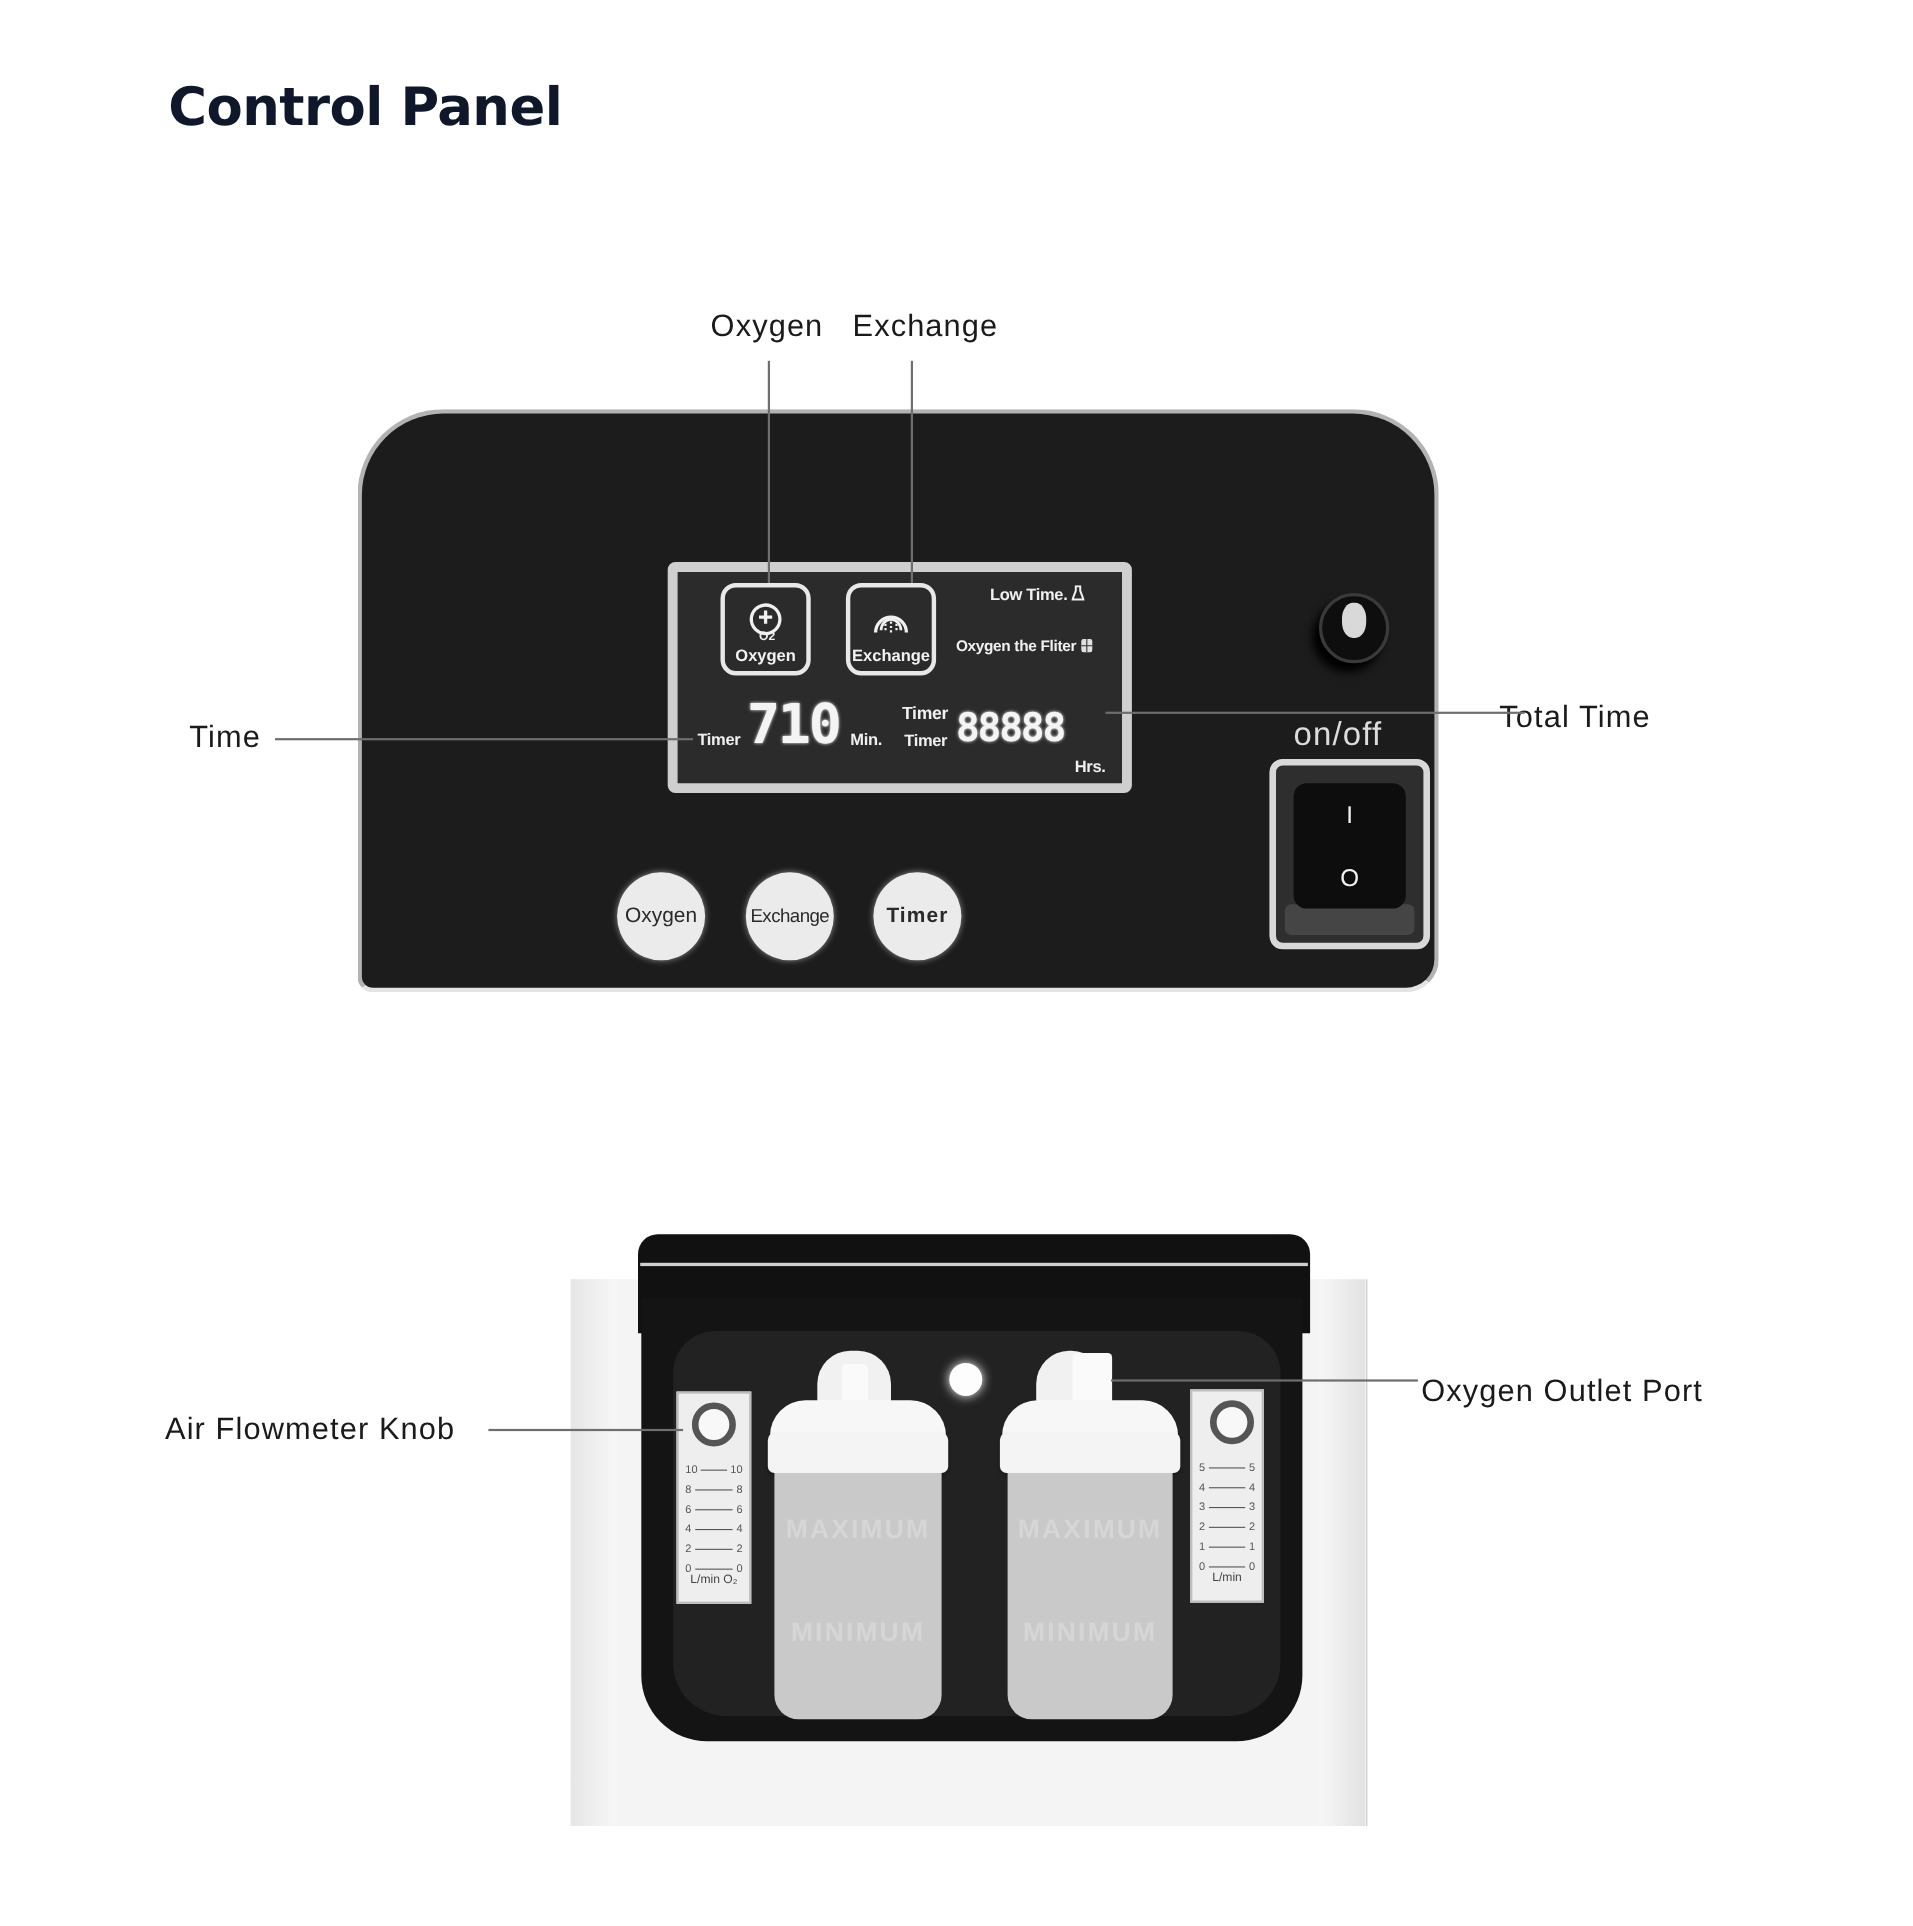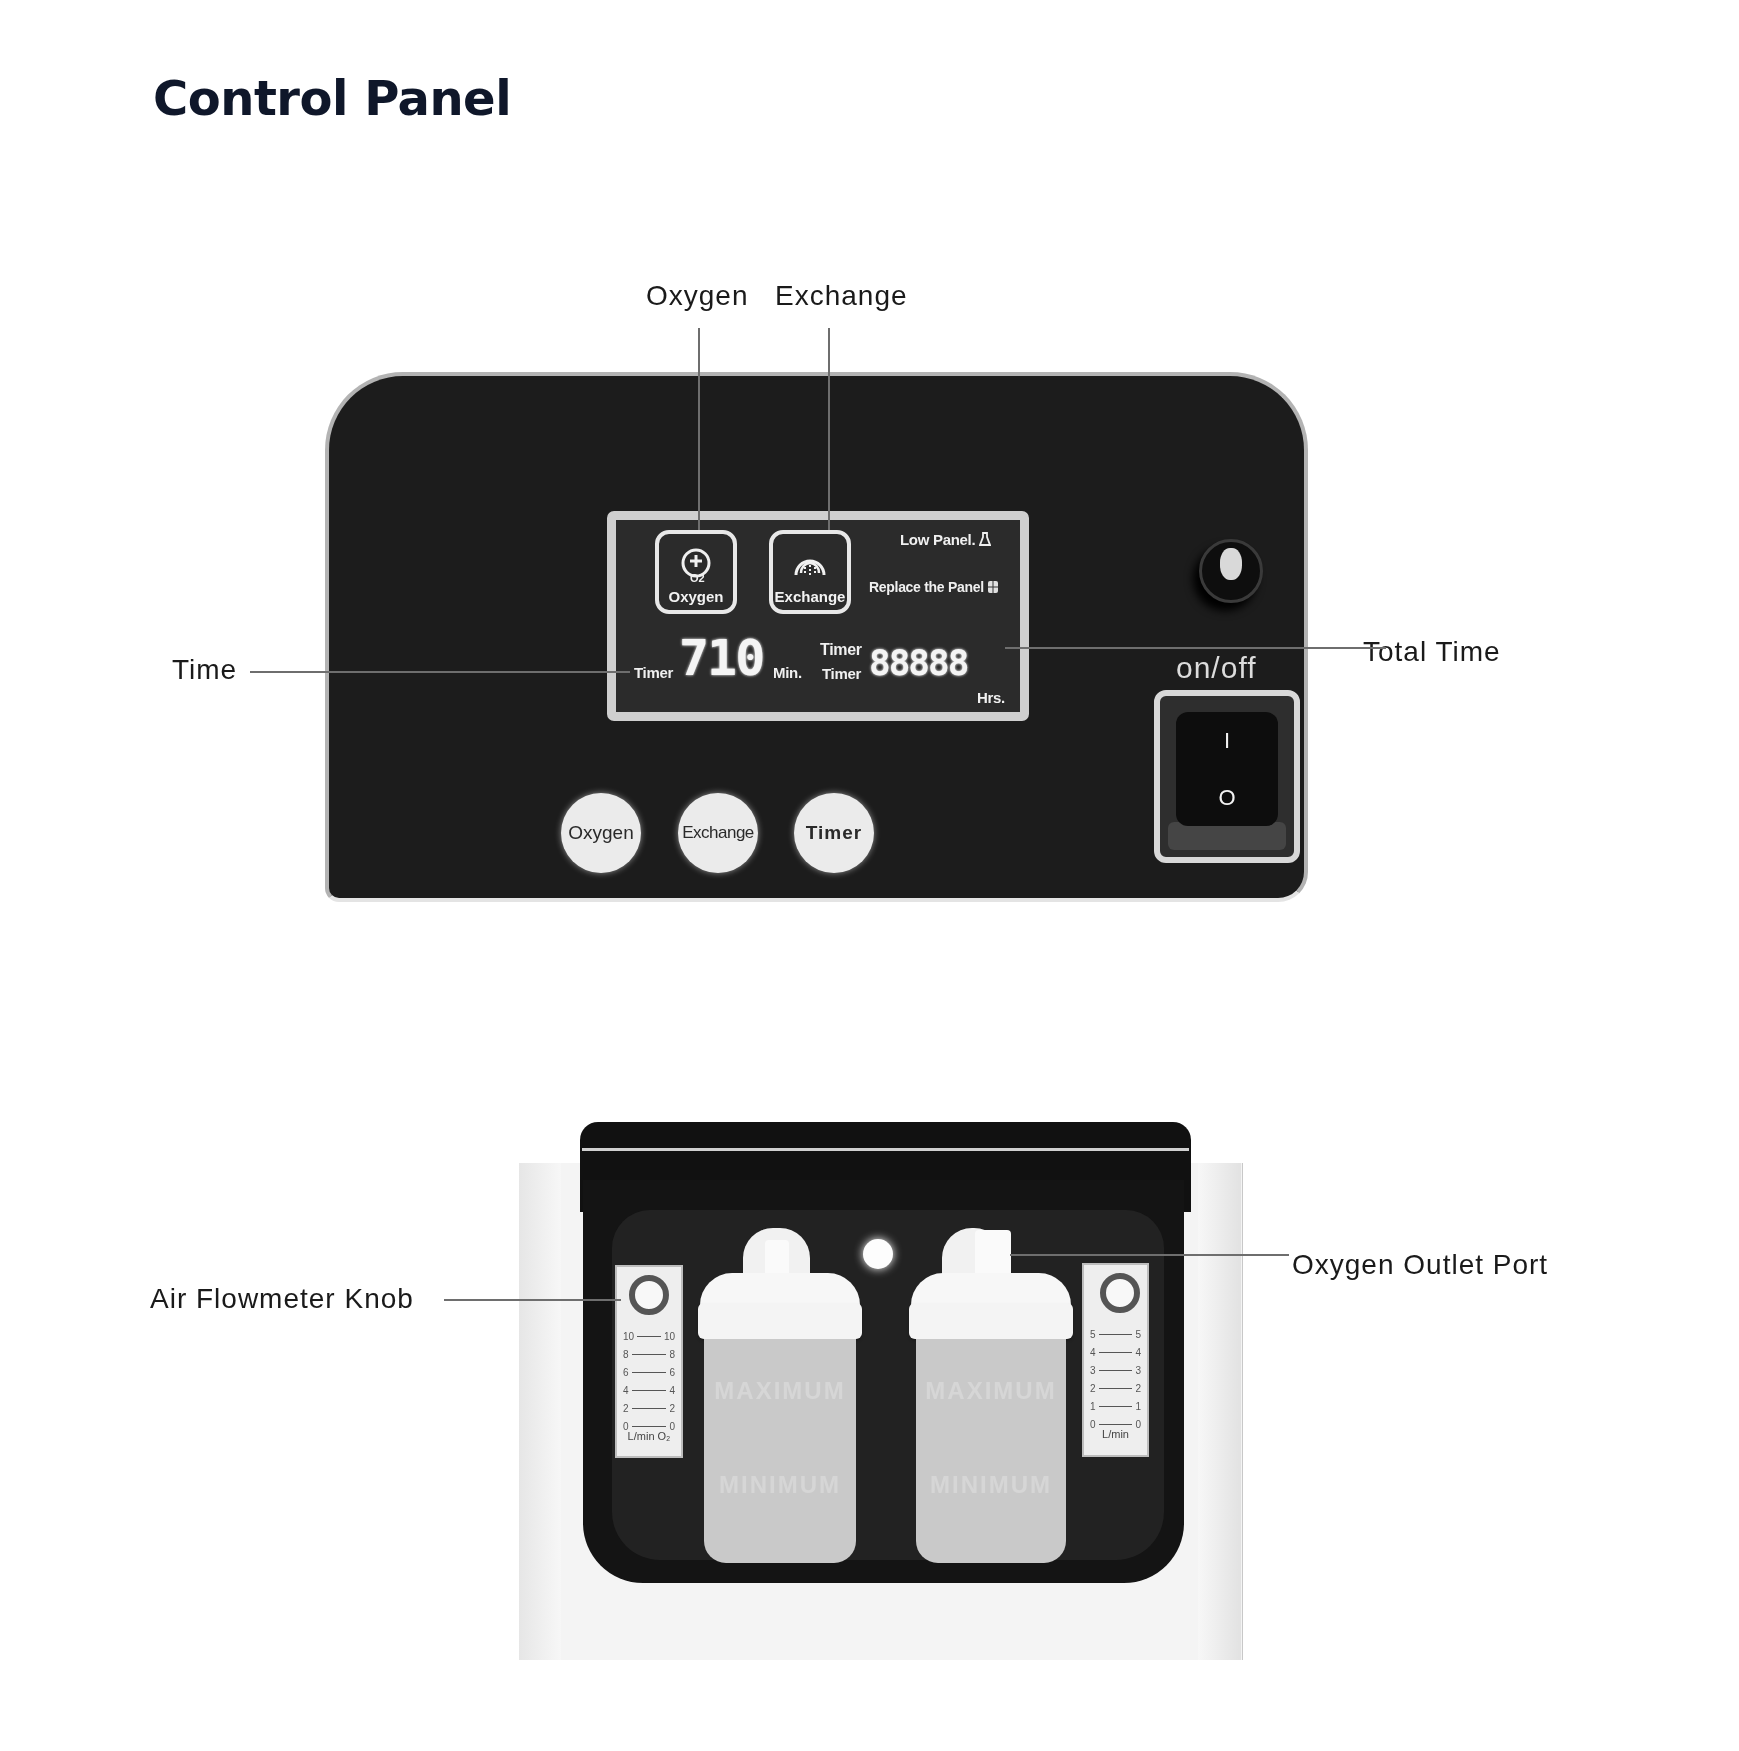--- a/index.html
+++ b/index.html
@@ -110,27 +110,27 @@
     <path d="M6 30 A14 14 0 0 1 34 30" fill="none" stroke="#f0f0f0" stroke-width="3"></path>
     <path d="M11 28 A9 10 0 0 1 29 28" fill="none" stroke="#f0f0f0" stroke-width="2.5"></path>
     <line x1="15" y1="22" x2="15" y2="30" stroke="#f0f0f0" stroke-width="2" stroke-dasharray="2 2"></line>
     <line x1="20" y1="20" x2="20" y2="30" stroke="#f0f0f0" stroke-width="2" stroke-dasharray="2 2"></line>
     <line x1="25" y1="22" x2="25" y2="30" stroke="#f0f0f0" stroke-width="2" stroke-dasharray="2 2"></line>
   </svg>
   <span class="lbl">Exchange</span>
 </div>
 
 <div class="abs lcd-text" style="left:900px; top:532px; font-size:15px;">
-  <span>Low Panel.</span>
+  <span>Low Time.</span>
   <svg width="12" height="15" viewBox="0 0 12 15" style="vertical-align:-2px">
     <path d="M4 1 H8 V5 L11 13 H1 L4 5 Z" fill="none" stroke="#f0f0f0" stroke-width="1.8"></path>
   </svg>
 </div>
 <div class="abs lcd-text" style="left:869px; top:580px;">
-  <span>Replace the Panel</span>
+  <span>Oxygen the Fliter</span>
   <svg width="12" height="14" viewBox="0 0 12 14" style="vertical-align:-2px">
     <rect x="1" y="1" width="10" height="12" rx="2" fill="#e0e0e0"></rect>
     <line x1="1" y1="7" x2="11" y2="7" stroke="#333" stroke-width="1"></line>
     <line x1="6" y1="1" x2="6" y2="13" stroke="#333" stroke-width="1"></line>
   </svg>
 </div>
 
 <div class="abs lcd-text" style="left:634px; top:665px; font-size:15px;">Timer</div>
 <div class="abs seg" style="left:679px; top:633px; font-size:50px;">710</div>
 <div class="abs lcd-text" style="left:773px; top:665px; font-size:15px;">Min.</div>

